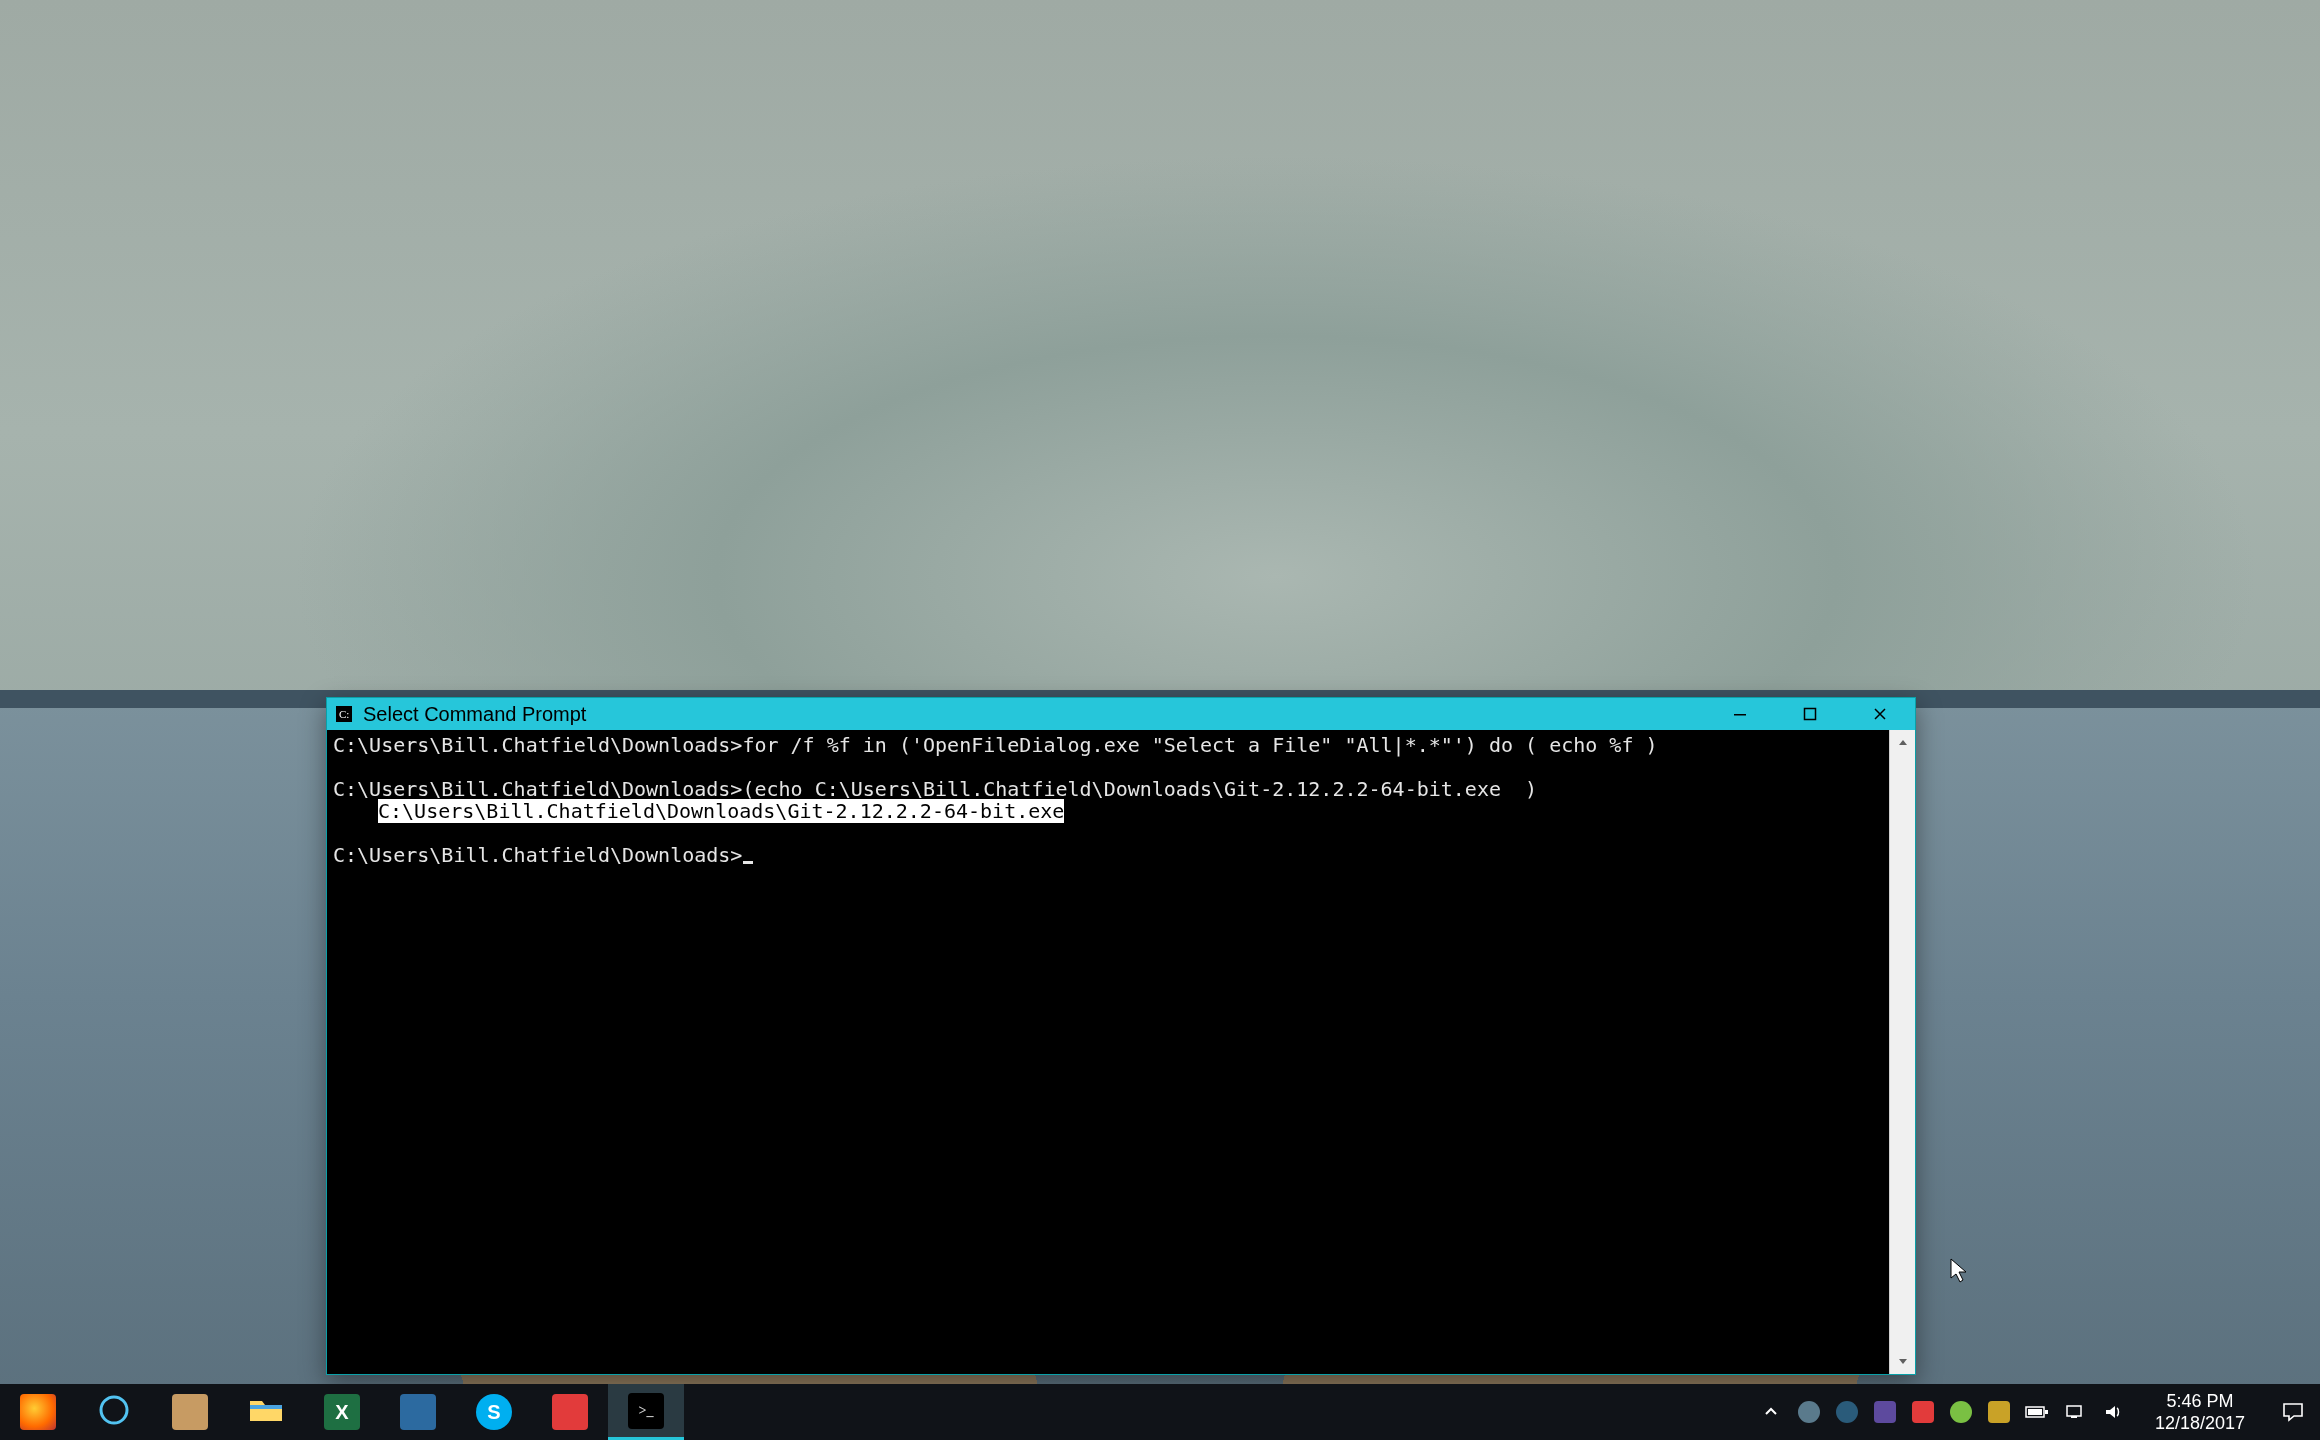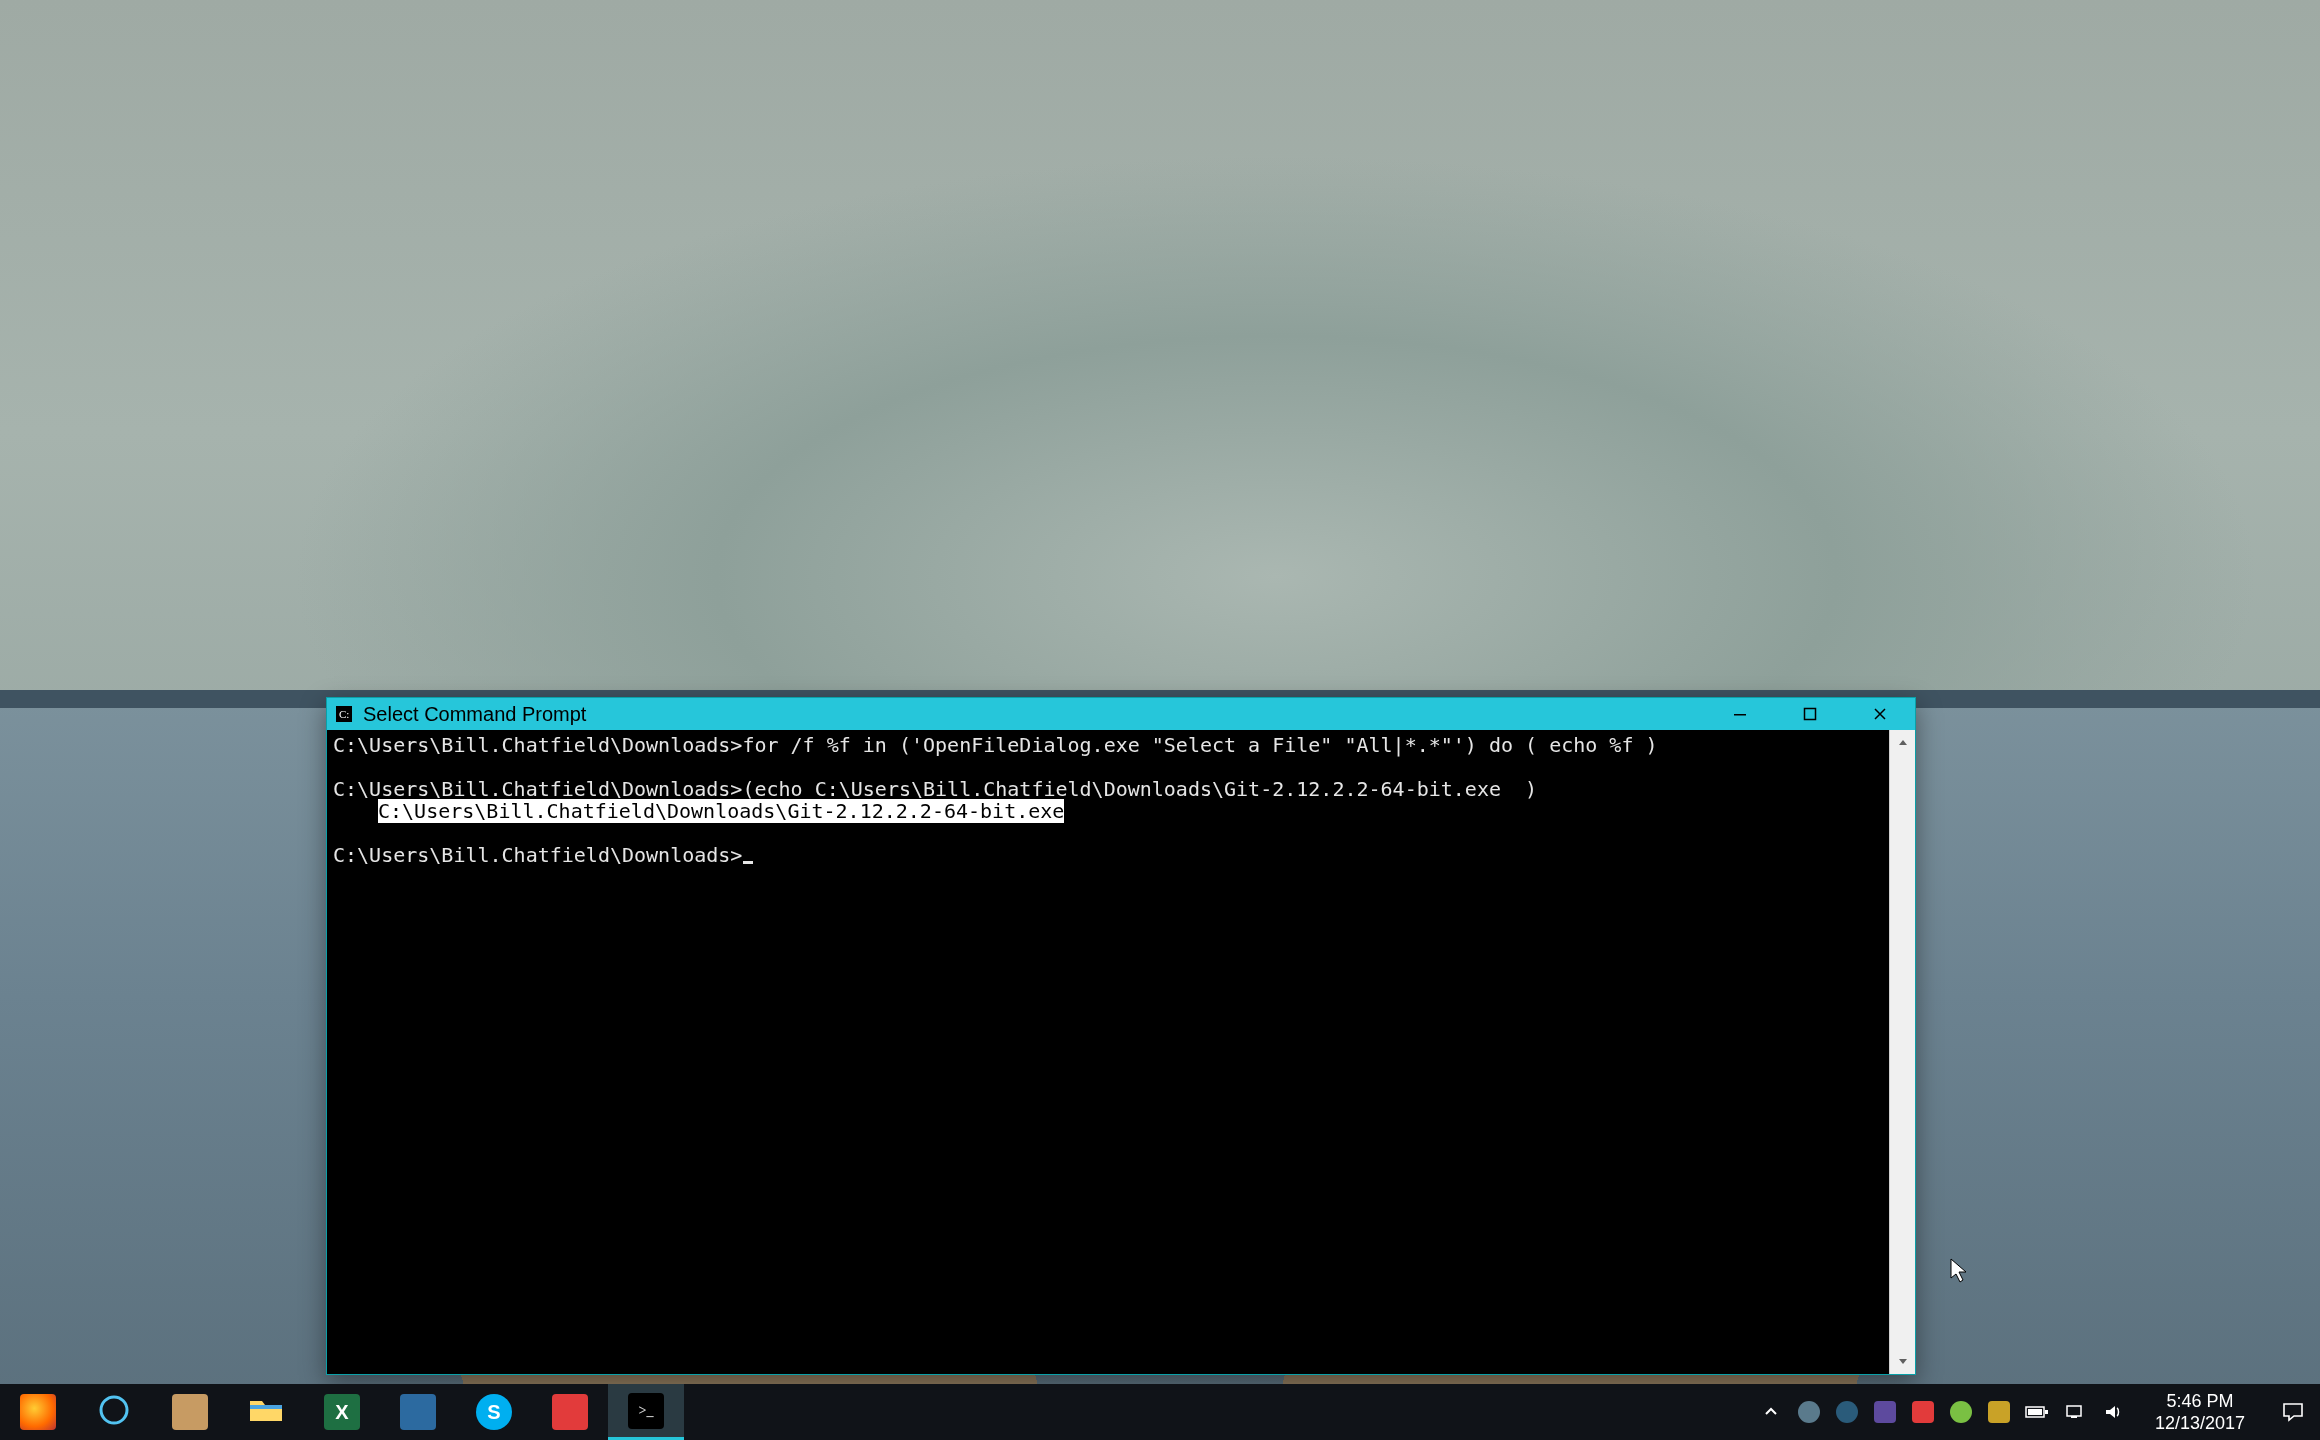--- a/index.html
+++ b/index.html
@@ -271,21 +271,21 @@
         </svg>
     </div>
     <div class="tray-icon">
       <svg width="22" height="22" viewBox="0 0 22 22">
           <path d="M4 9h4l5-4v12l-5-4H4z" fill="#fff"></path>
           <path d="M15 7c2 1 2 7 0 8" stroke="#fff" stroke-width="1.5" fill="none"></path>
         </svg>
     </div>
     <div class="tb-clock">
       <span>5:46 PM</span>
-      <span>12/13/2017</span>
+      <span>12/18/2017</span>
     </div>
     <div class="tb-notif">
       <svg width="24" height="22" viewBox="0 0 24 22">
           <path d="M3 3h18v12H13l-5 4v-4H3z" fill="none" stroke="#fff" stroke-width="1.6"></path>
         </svg>
     </div>
   </div>
 </div>
 
 <div class="cursor">

